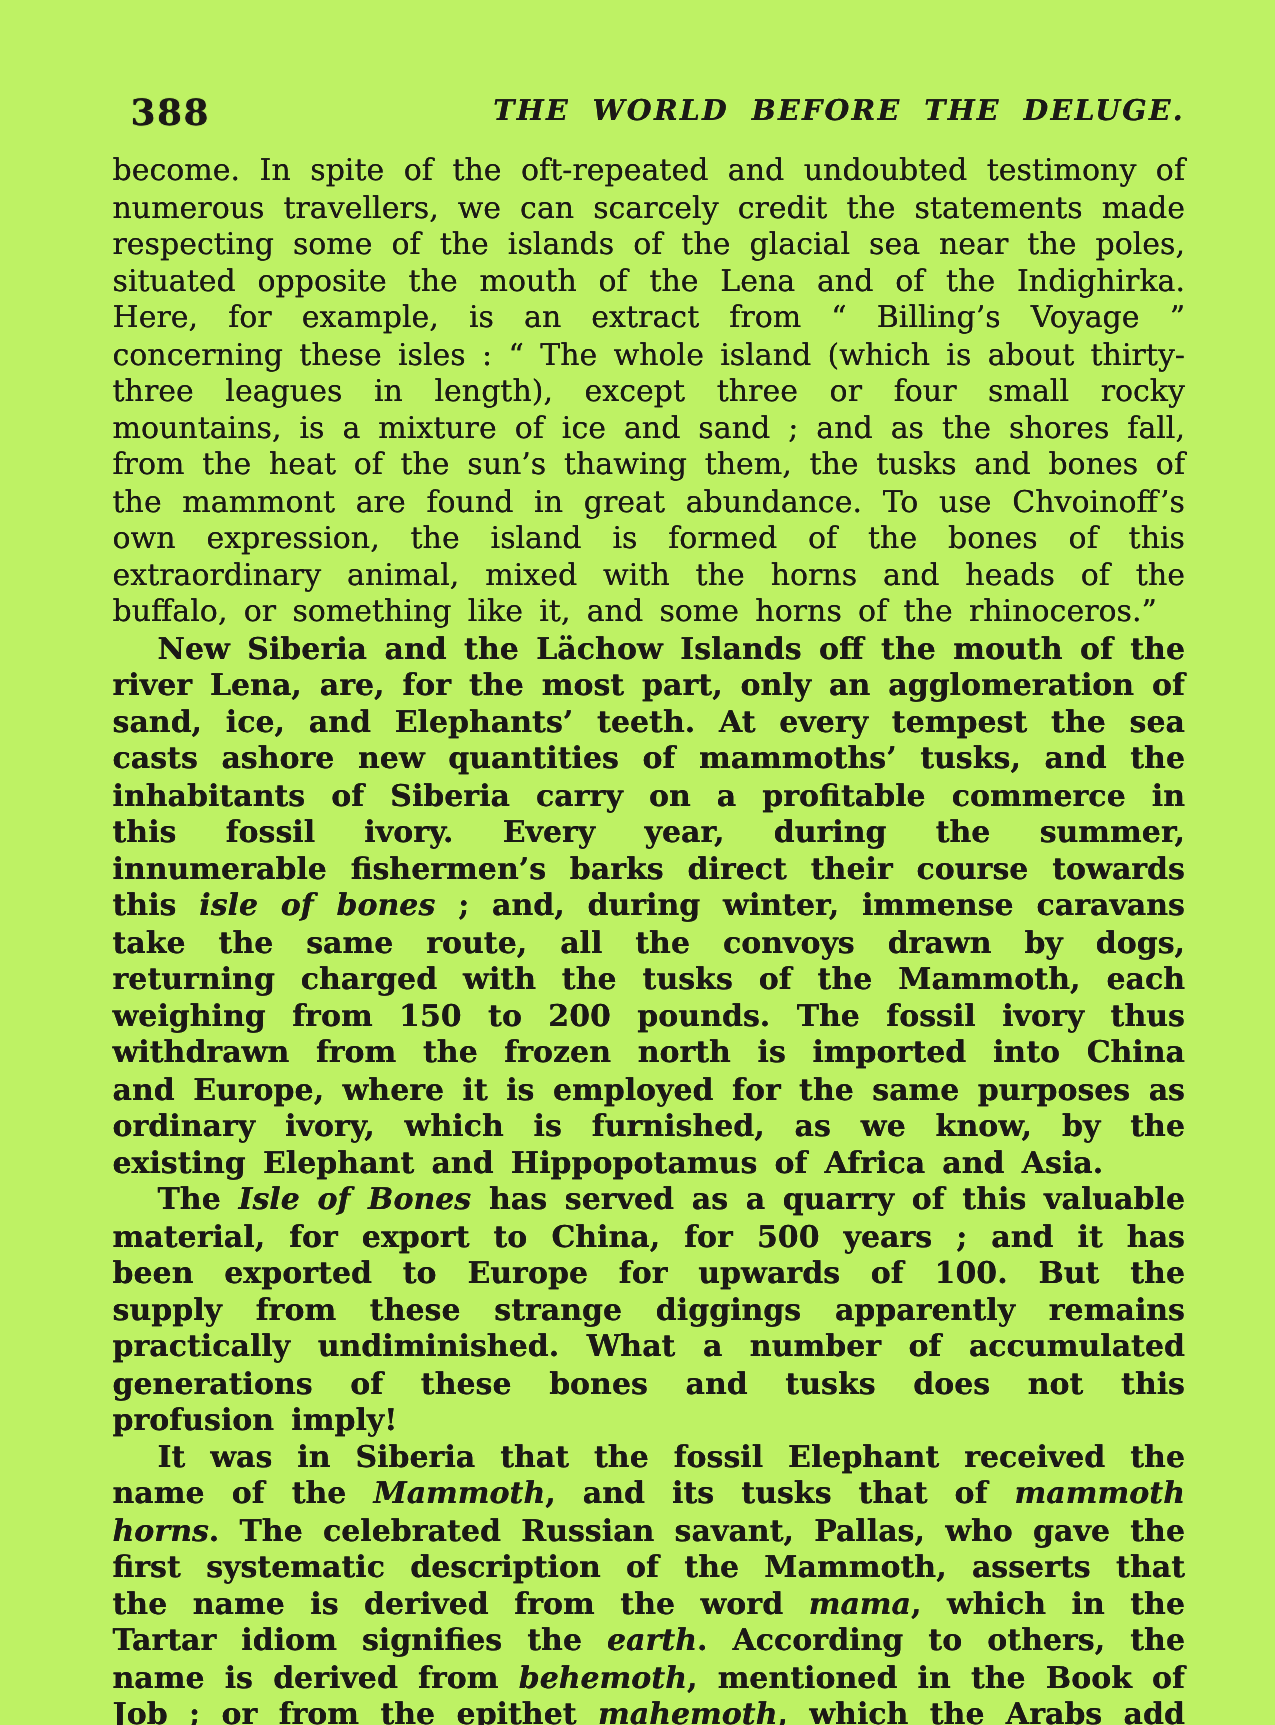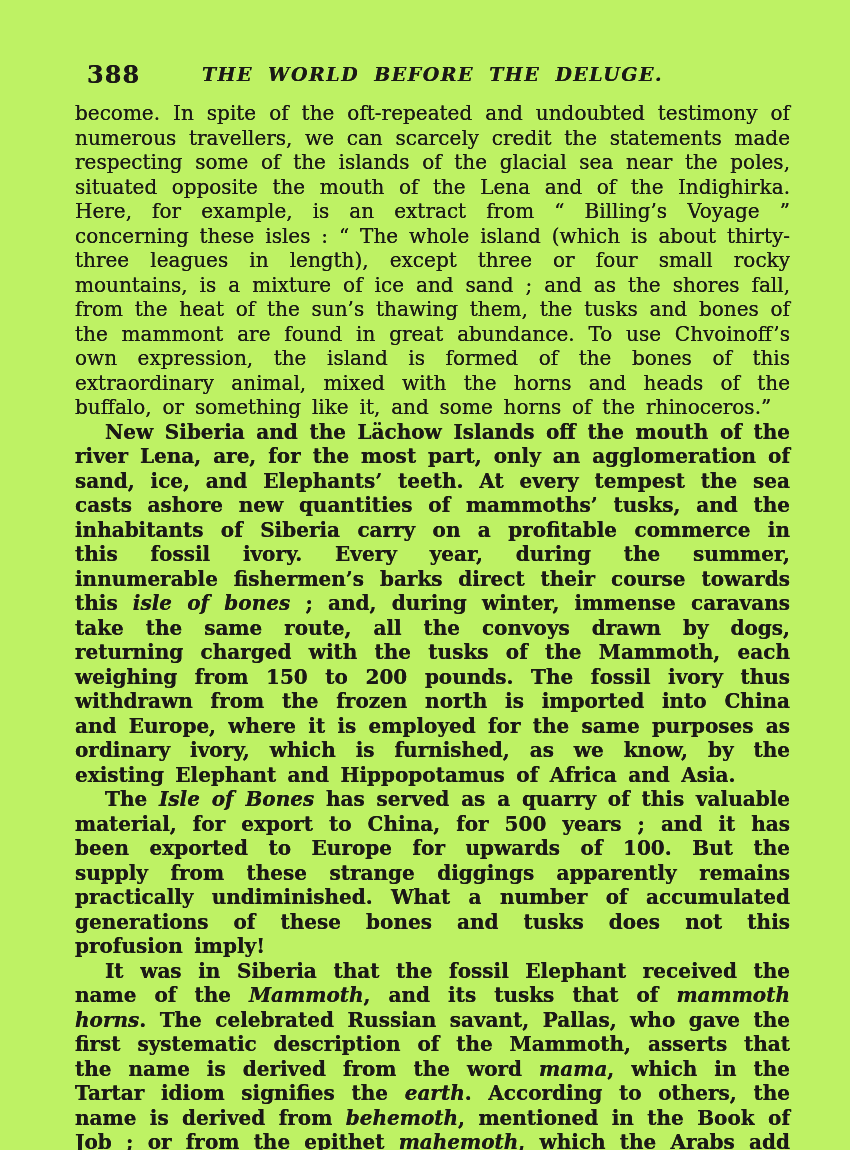--- a/index.html
+++ b/index.html
@@ -26,21 +26,21 @@
     position: absolute;
     left: 12px;
     top: 2px;
     font-size: 24px;
     font-weight: bold;
     letter-spacing: 1px;
     text-shadow: 0 0 0.5px currentColor;
   }
   .running-title {
     display: block;
-    text-align: center;
+    text-align: right;
     padding-top: 5px;
     font-size: 19px;
     font-style: italic;
     font-weight: bold;
     letter-spacing: 1.5px;
     word-spacing: 7px;
     text-shadow: 0 0 0.4px currentColor;
   }
   .body-text {
     position: absolute;

